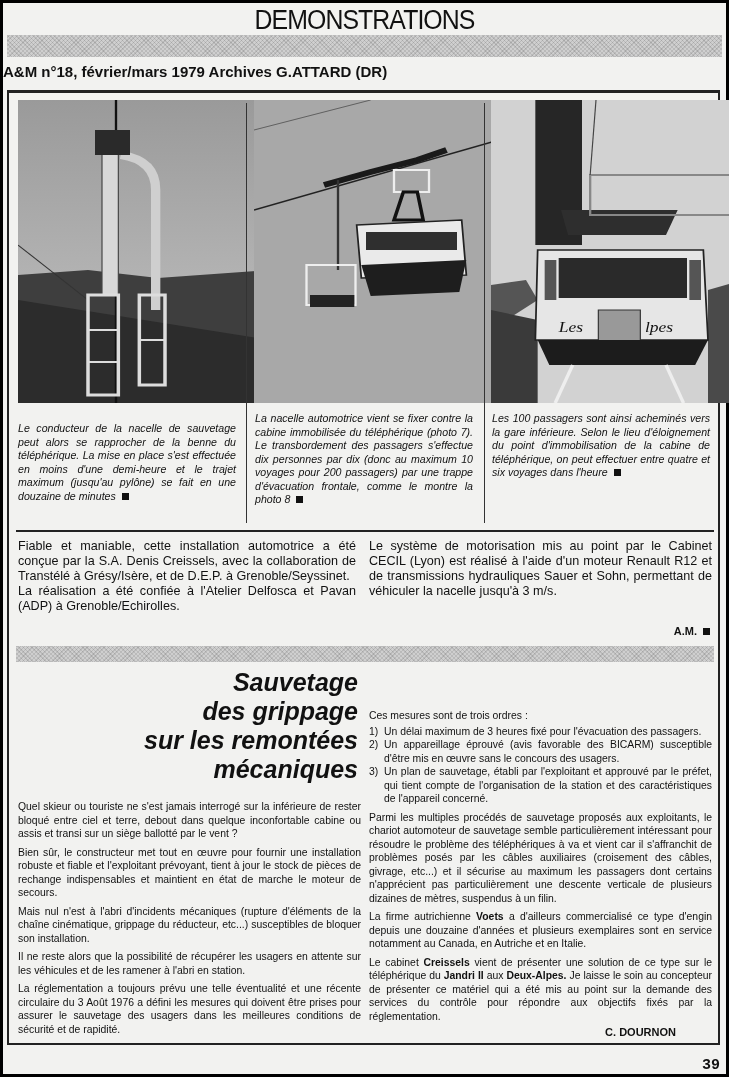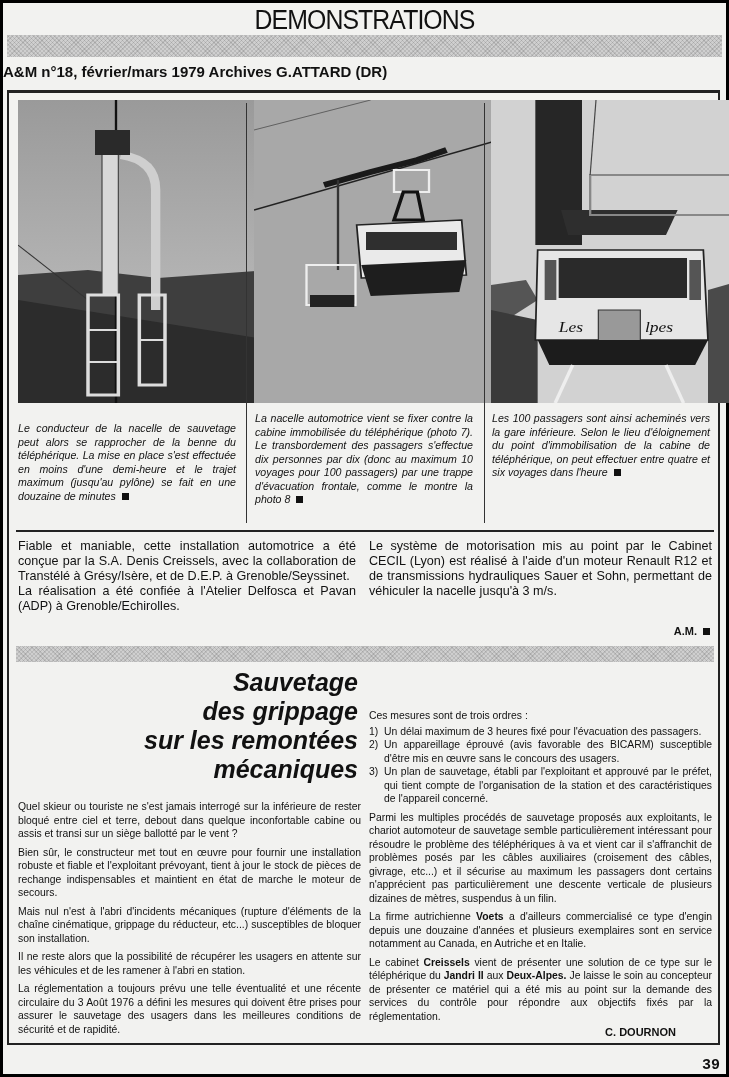--- a/index.html
+++ b/index.html
@@ -148,21 +148,21 @@
       <polygon points="40,240 186,240 175,265 50,265" fill="#1c1c1c"></polygon>
       <line x1="70" y1="265" x2="55" y2="303" stroke="#eee" stroke-width="3"></line>
       <line x1="150" y1="265" x2="165" y2="303" stroke="#eee" stroke-width="3"></line>
     </svg>
   </div>
 
   <div class="caption c1">
     <span>Le conducteur de la nacelle de sauvetage peut alors se rapprocher de la benne du téléphérique. La mise en place s'est effectuée en moins d'une demi-heure et le trajet maximum (jusqu'au pylône) se fait en une douzaine de minutes</span><span class="square"></span>
   </div>
   <div class="caption c2">
-    <span>La nacelle automotrice vient se fixer contre la cabine immobilisée du téléphérique (photo 7). Le transbordement des passagers s'effectue dix personnes par dix (donc au maximum 10 voyages pour 100 passagers) par une trappe d'évacuation frontale, comme le montre la photo 8</span><span class="square"></span>
+    <span>La nacelle automotrice vient se fixer contre la cabine immobilisée du téléphérique (photo 7). Le transbordement des passagers s'effectue dix personnes par dix (donc au maximum 10 voyages pour 200 passagers) par une trappe d'évacuation frontale, comme le montre la photo 8</span><span class="square"></span>
   </div>
   <div class="caption c3">
     <span>Les 100 passagers sont ainsi acheminés vers la gare inférieure. Selon le lieu d'éloignement du point d'immobilisation de la cabine de téléphérique, on peut effectuer entre quatre et six voyages dans l'heure</span><span class="square"></span>
   </div>
 
   <div class="hr" style="top:527px;"></div>
 
   <div class="intro i1">
     <div>Fiable et maniable, cette installation automotrice a été conçue par la S.A. Denis Creissels, avec la collaboration de Transtélé à Grésy/Isère, et de D.E.P. à Grenoble/Seyssinet.</div>
     <div>La réalisation a été confiée à l'Atelier Delfosca et Pavan (ADP) à Grenoble/Echirolles.</div>

